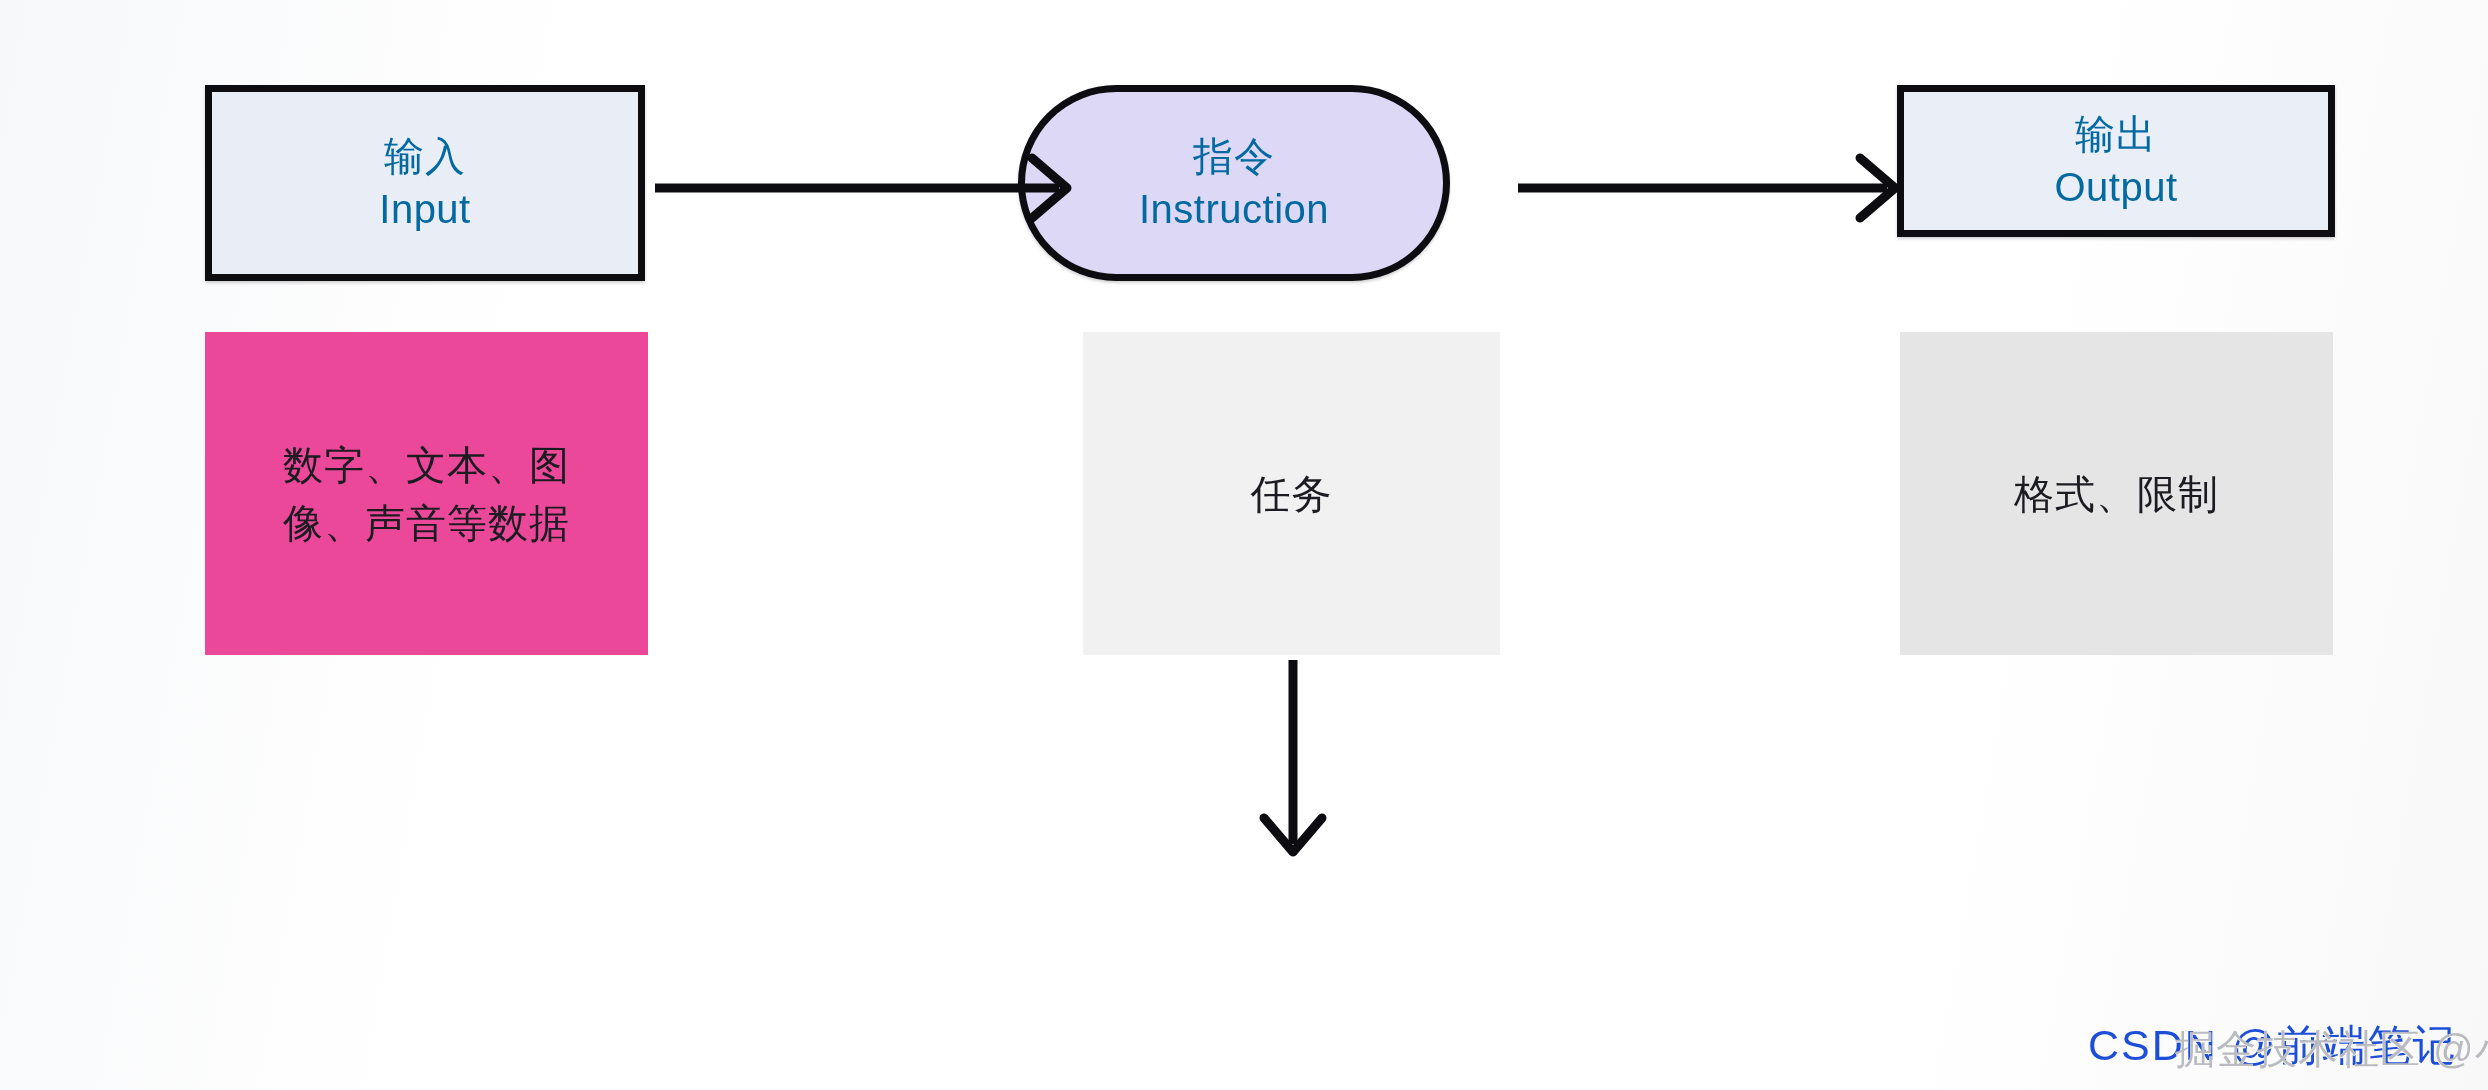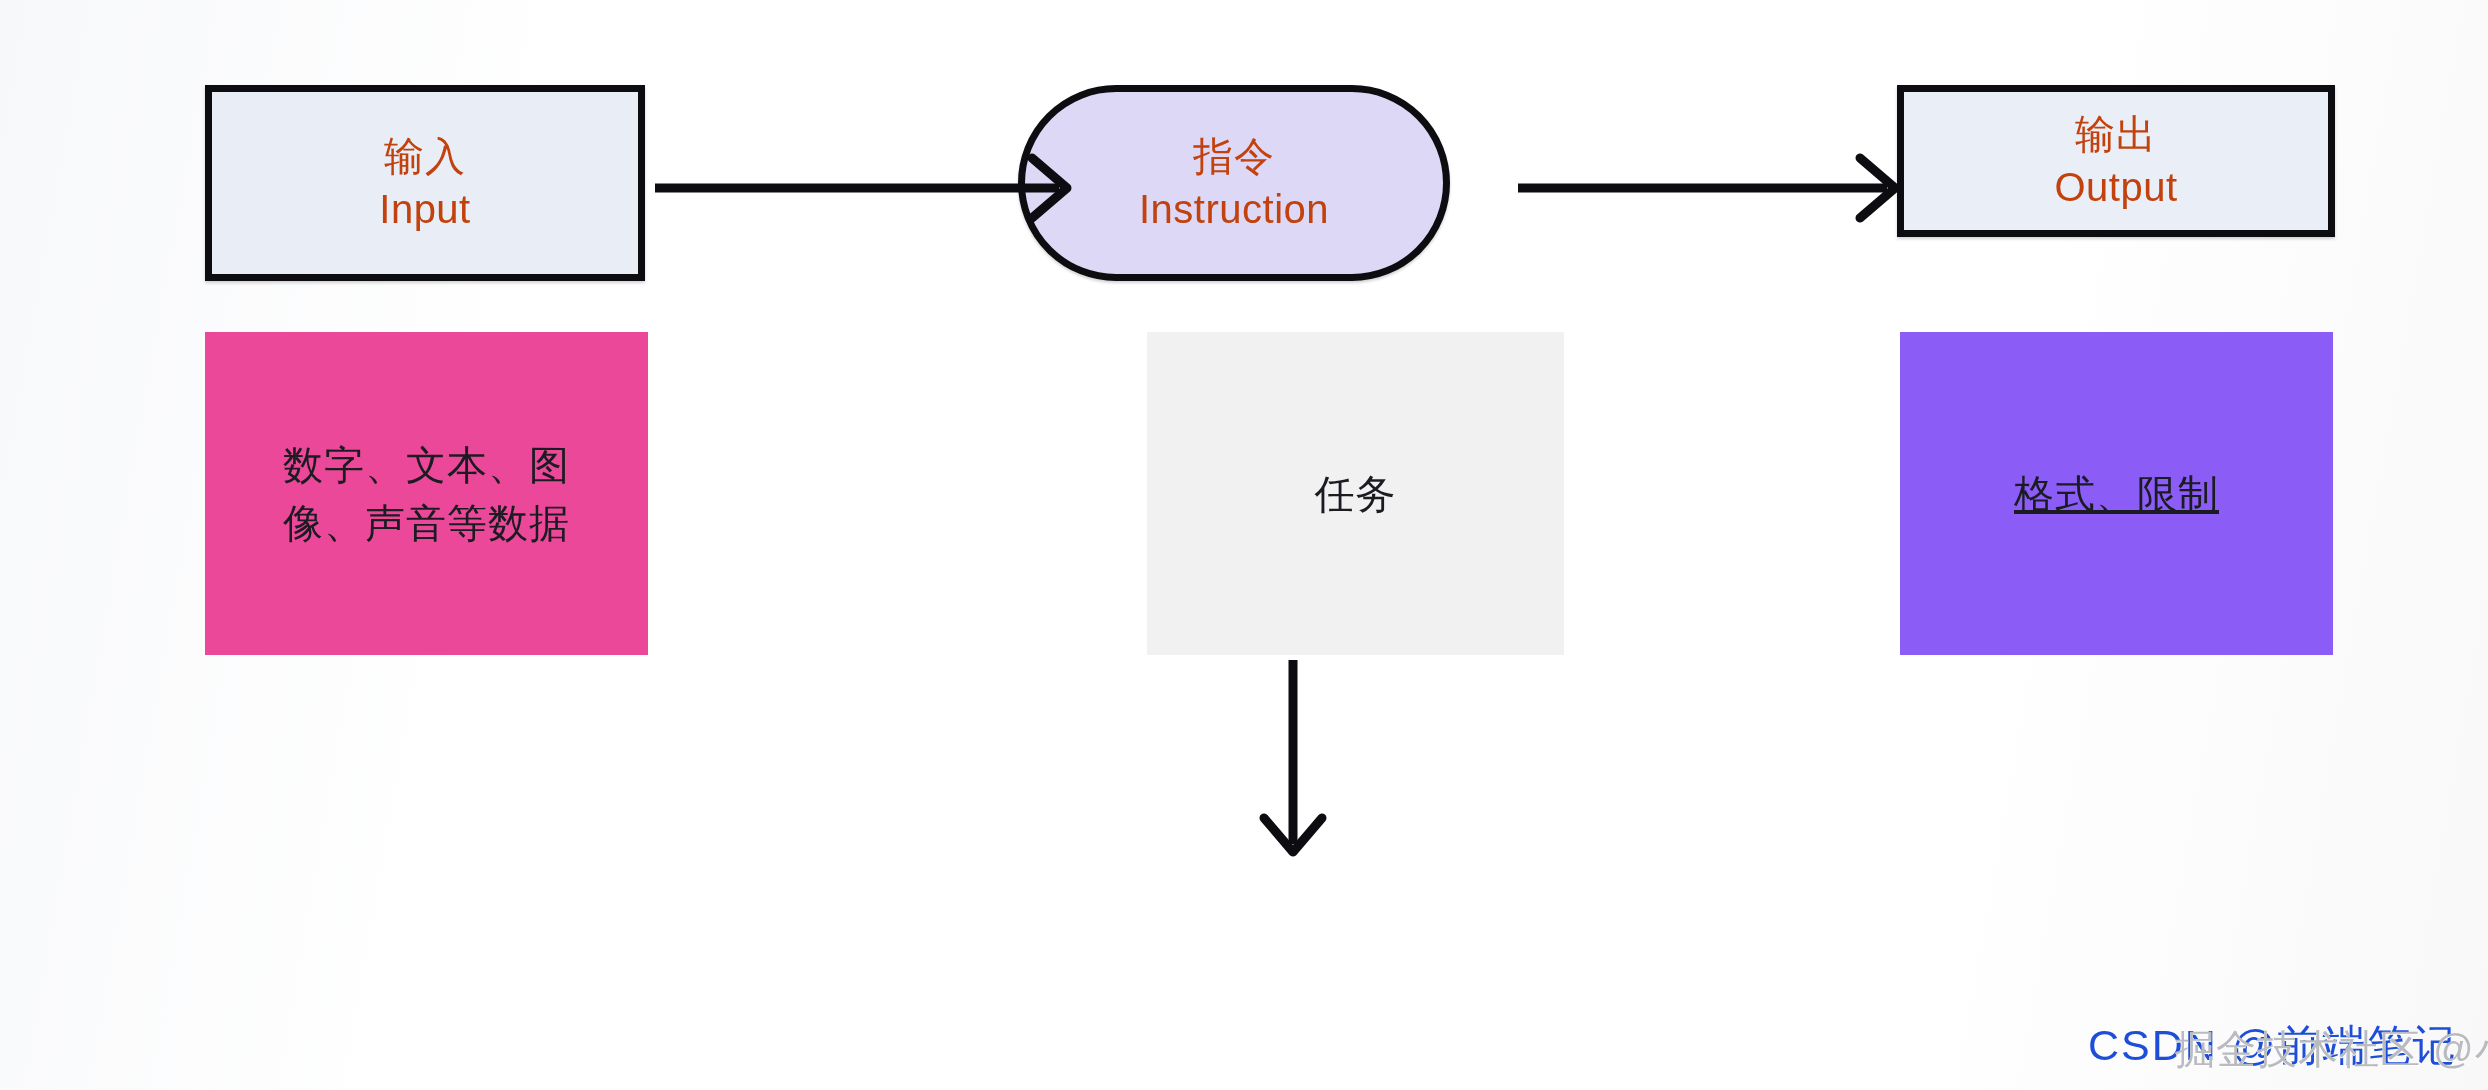--- a/index.html
+++ b/index.html
@@ -28,21 +28,21 @@
   }
 
   .node {
     position: absolute;
     box-sizing: border-box;
     display: flex;
     flex-direction: column;
     align-items: center;
     justify-content: center;
     text-align: center;
-    color: #c2410c;
+    color: #0369a1;
   }
 
   
   .node-rect {
     border: 7px solid #0d0d11;
     box-shadow: 0 2px 3px rgba(0,0,0,0.18);
   }
 
   
   .node-round {
@@ -146,25 +146,25 @@
     <polyline points="342,10 377,40 342,70" fill="none" stroke="#0d0d11" stroke-width="9" stroke-linecap="round" stroke-linejoin="round"></polyline>
   </svg>
 
   <div class="panel" style="left:205px; top:332px; width:443px; height:323px; background:#ec4899;">
     <div class="panel-text">
       <div>数字、文本、图</div>
       <div>像、声音等数据</div>
     </div>
   </div>
 
-  <div class="panel" style="left:1147px; top:332px; width:417px; height:323px; background:#f1f1f1;">
+  <div class="panel" style="left:1083px; top:332px; width:417px; height:323px; background:#f1f1f1;">
     <div class="panel-text">任务</div>
   </div>
 
-  <div class="panel" style="left:1900px; top:332px; width:433px; height:323px; background:#8b5cf6;text-decoration:underline;">
+  <div class="panel" style="left:1900px; top:332px; width:433px; height:323px; background:#e5e5e5;">
     <div class="panel-text">格式、限制</div>
   </div>
 
   <svg class="arrow" style="left:1248px; top:660px;" width="90" height="200" viewBox="0 0 90 200">
     <line x1="45" y1="0" x2="45" y2="184" stroke="#0d0d11" stroke-width="9" stroke-linecap="butt"></line>
     <polyline points="16,158 45,192 74,158" fill="none" stroke="#0d0d11" stroke-width="9" stroke-linecap="round" stroke-linejoin="round"></polyline>
   </svg>
 
 
   <div class="watermark wm-csdn" style="left:2040px; top:1017px;">CSDN @前端笔记</div>

